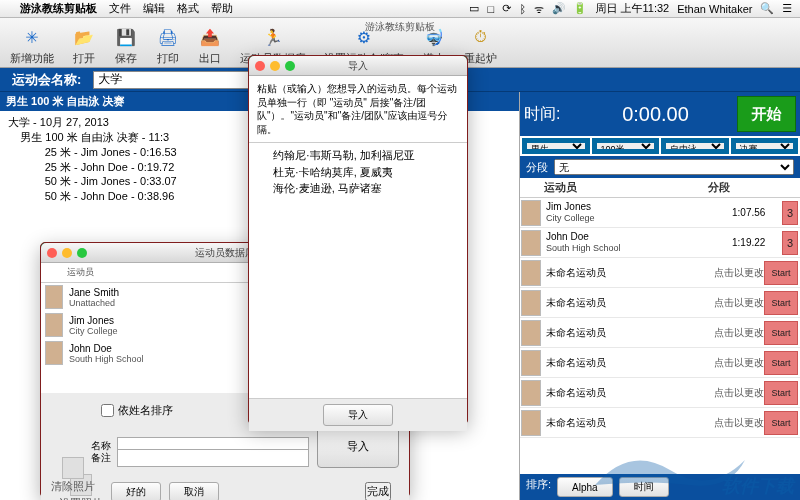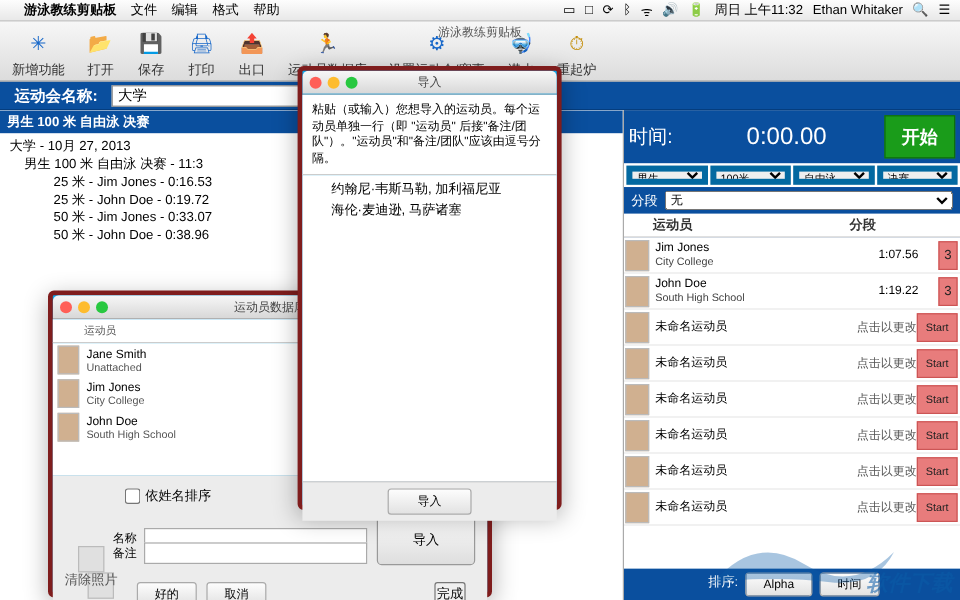--- a/index.html
+++ b/index.html
@@ -47,21 +47,21 @@
 .athrow{display:flex;align-items:center;border-bottom:1px solid #e8e8e8;height:30px}
 .athrow .av{width:20px;height:26px;background:#d0b090;border:1px solid #bbb;margin:1px}
 .athrow .nm{flex:1;padding:0 4px;line-height:1.2}
 .athrow .nm .n1{font-size:10px}
 .athrow .nm .n2{font-size:9px;color:#444}
 .athrow .seg{width:50px;font-size:10px}
 .athrow .stbtn{width:34px;height:24px;background:#e87c7c;border:1px solid #c55;color:#222;font-size:9px;display:flex;align-items:center;justify-content:center;margin-right:2px}
 .athrow .num{width:16px;height:24px;background:#e87c7c;border:1px solid #c55;color:#222;font-size:11px;display:flex;align-items:center;justify-content:center;margin-right:2px}
 .click{font-size:9px;color:#555}
 
-.floatwin{position:absolute;background:#0ea5e9;border:4px solid #7f1d1d;border-radius:5px;box-shadow:0 6px 20px rgba(0,0,0,0.3)}
+.floatwin{position:absolute;background:#14532d;border:1px solid #7f1d1d;border-radius:5px;box-shadow:0 6px 20px rgba(0,0,0,0.3)}
 .wtitle{height:20px;background:linear-gradient(#f7f7f7,#d8d8d8);border-bottom:1px solid #b0b0b0;display:flex;align-items:center;position:relative;border-radius:5px 5px 0 0}
 .wtitle .dots{display:flex;gap:5px;padding-left:6px}
 .dot{width:10px;height:10px;border-radius:50%}
 .dr{background:#ff5f57}.dy{background:#febc2e}.dg{background:#28c840}
 .wtitle .wt{position:absolute;left:0;right:0;text-align:center;font-size:10px;color:#444}
 
 .dbwin{left:40px;top:242px;width:370px;height:256px}
 .dbhdr{padding:3px 26px;font-size:9px;color:#555;border-bottom:1px solid #ccc;background:#fff}
 .dblist{background:#fff;height:110px;overflow:hidden}
 .dbrow{display:flex;align-items:center;padding:2px 4px}
@@ -260,21 +260,21 @@
         <div class="athrow">
           <div class="av"></div>
           <div class="nm">
             <div class="n1">未命名运动员</div>
             <div class="n2"></div>
           </div>
           <div class="seg click">点击以更改</div>
           <div class="stbtn">Start</div>
         </div>
       </div>
-    <div class="btnrow" style="background:#0a4f9e;color:#fff;justify-content:center;padding-left:6px">
+    <div class="btnrow" style="background:#0a4f9e;color:#fff;justify-content:flex-start;padding-left:6px">
       <span>排序:</span>
       <button class="macbtn">Alpha</button>
       <button class="macbtn">时间</button>
     </div>
   </div>
 </div>
 
 <div class="floatwin dbwin">
   <div class="wtitle">
     <div class="dots">
@@ -339,20 +339,21 @@
     <div class="dots">
         <div class="dot dr"></div>
         <div class="dot dy"></div>
         <div class="dot dg"></div>
       </div>
     <div class="wt">导入</div>
   </div>
   <div class="imptxt">粘贴（或输入）您想导入的运动员。每个运动员单独一行（即 "运动员" 后接"备注/团队"）。"运动员"和"备注/团队"应该由逗号分隔。</div>
   <div class="impnames" id="impnames">
       <div>约翰尼·韦斯马勒, 加利福尼亚</div>
+      <div>杜克·卡哈纳莫库, 夏威夷</div>
       <div>海伦·麦迪逊, 马萨诸塞</div>
     </div>
   <div class="impfoot">
       <button class="macbtn" style="padding:3px 24px">导入</button>
     </div>
 </div>
 
 <svg class="dragon" viewBox="0 0 160 60">
     <path d="M5 45 Q40 5 80 30 T155 20 Q140 50 100 45 T5 45 Z" fill="#0a5ca8"></path>
   </svg>

